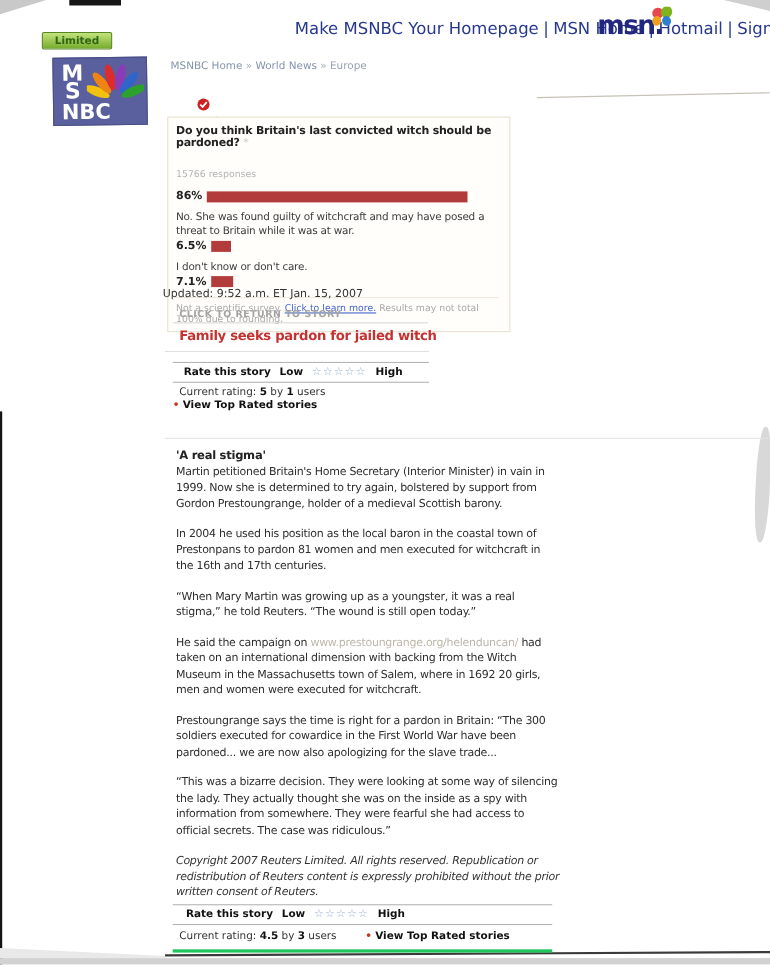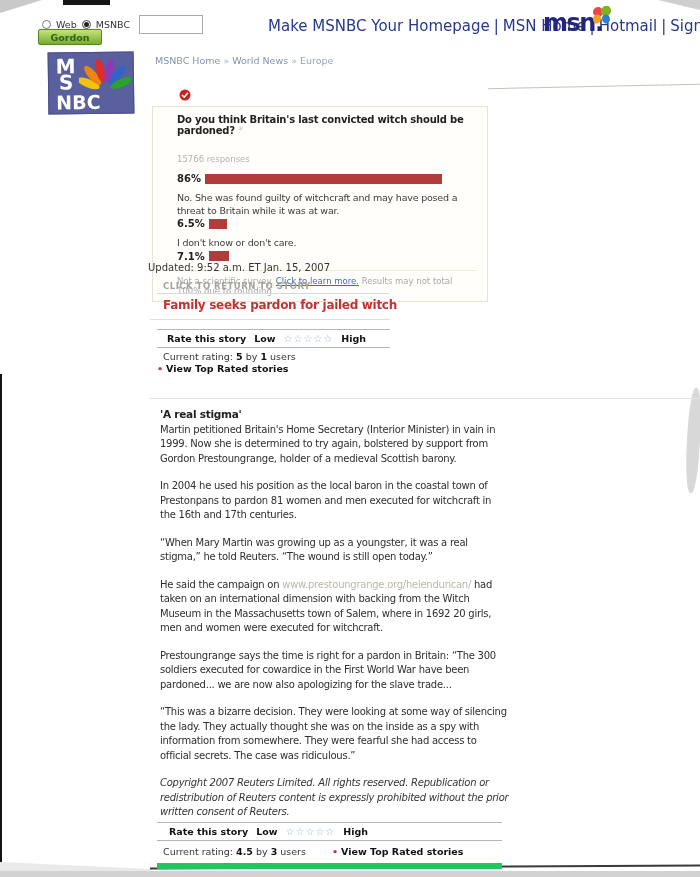--- a/index.html
+++ b/index.html
@@ -39,22 +39,22 @@
   .logo-nbc{position:absolute;left:7px;bottom:0px;font-weight:bold;font-size:19px;color:#fff;}
   .peacock{position:absolute;right:2px;top:3px;}
   
   .crumbs{position:absolute;left:155px;top:55px;font-size:9.5px;color:#98a3b3;}
   .crumbs a{color:#8априори;}
   .crumbs .lnk{color:#8594ab;text-decoration:none;}
   .crumbsep{margin:0 3px;color:#a8b0bd;}
   
   .livevote{position:absolute;left:155px;top:89px;display:flex;align-items:center;gap:5px;
      font-weight:bold;font-size:10px;color:#3a3a3a;letter-spacing:0.3px;flex-direction:column;}
-  .votebox{position:absolute;left:152px;top:106px;width:336px;box-sizing:border-box;
-     border:1px solid #e7e2d2;background:#fffefa;padding:7px 10px 5px 24px;font-size:9.5px;}
+  .votebox{position:absolute;left:152px;top:106px;width:312px;box-sizing:border-box;
+     border:1px solid #e7e2d2;background:#fffefa;padding:7px 10px 5px 7px;font-size:9.5px;}
   .q{font-weight:bold;font-size:10px;color:#222;letter-spacing:-0.2px;}
   .q .ast{color:#c9c9c9;font-weight:normal;}
   .resp{color:#b3b3b3;font-size:8.5px;margin:18px 0 9px;}
   .opt{color:#3c3c3c;line-height:12.5px;letter-spacing:-0.2px;}
   .barrow{display:flex;align-items:center;gap:4px;margin:1px 0 8px;}
   .pct{font-weight:bold;font-size:10px;color:#222;}
   .bar{height:10px;background:var(--bar-red,#b23b3b);display:inline-block;}
   .votefoot{border-top:1px solid #efe9da;margin-top:2px;padding-top:5px;color:#a9a9a9;font-size:8.5px;}
   .votefoot a{color:#4565cd;text-decoration:underline;}
   
@@ -78,48 +78,41 @@
   .artrule{left:150px;top:398px;width:550px;background:#e3e3e3;}
   .article{position:absolute;left:160px;top:407px;width:349px;font-size:10px;line-height:14.5px;
      color:#2e2e2e;letter-spacing:-0.25px;}
   .article h3{margin:0 0 1px;font-size:10.5px;color:#222;}
   .article p{margin:0 0 13px;}
   .article .urllink{color:#bcb7a9;text-decoration:none;}
   .copyright{font-style:italic;color:#333;}
   
   .rb-bottom{left:157px;top:822px;width:345px;padding:3px 0 3px 12px;}
   .currentrow{position:absolute;left:157px;top:843px;width:345px;box-sizing:border-box;
-     border-bottom:6px solid #22c55e;padding:3px 0 6px 6px;font-size:9.5px;color:#333;
+     border-bottom:3px solid #22c55e;padding:3px 0 6px 6px;font-size:9.5px;color:#333;
      display:flex;gap:26px;align-items:center;}
   .currentrow b{color:#111;}
   .vt2{font-weight:bold;color:#111;}
 </style>
 </head>
 <body>
 
 <div class="page">
 
   <div class="art a-topmark"></div>
   <div class="art a-tl"></div>
   <div class="art a-tr"></div>
   <div class="art a-diag"></div>
   <div class="art a-leftline"></div>
   <div class="art a-rblob"></div>
   <div class="art a-botline"></div>
   <div class="art a-botstrip2"></div>
   <div class="art a-botstrip"></div>
 
-  <div class="searchrow">
-    <span class="radio"></span>
-    <span>Web</span>
-    <span class="radio sel"></span>
-    <span>MSNBC</span>
-    <input class="search-input" type="text" value="" style="">
-  </div>
-  <button class="search-btn">Gordon</button>
+  <button class="search-btn">Limited</button>
 
   <div class="navlinks">
     <a href="#">Make MSNBC Your Homepage</a><span class="navsep">|</span><a href="#">MSN Home</a><span class="navsep">|</span><a href="#">Hotmail</a><span class="navsep">|</span><a href="#">Sign In</a>
   </div>
 
   <div class="msnlogo">
     <span class="word">msn.</span>
     <svg width="22" height="20" viewBox="0 0 22 20">
       <ellipse cx="7" cy="6" rx="5" ry="5" fill="#e8474b" transform="rotate(-25 7 6)"></ellipse>
       <ellipse cx="6" cy="13" rx="4" ry="4.5" fill="#f2a01e" transform="rotate(20 6 13)"></ellipse>

